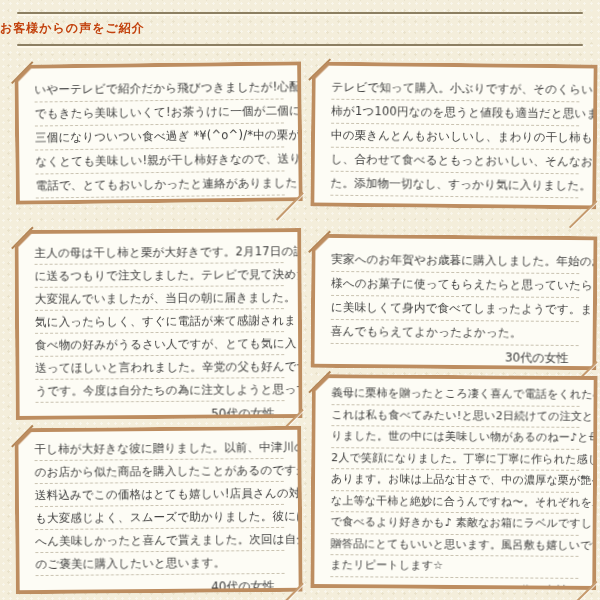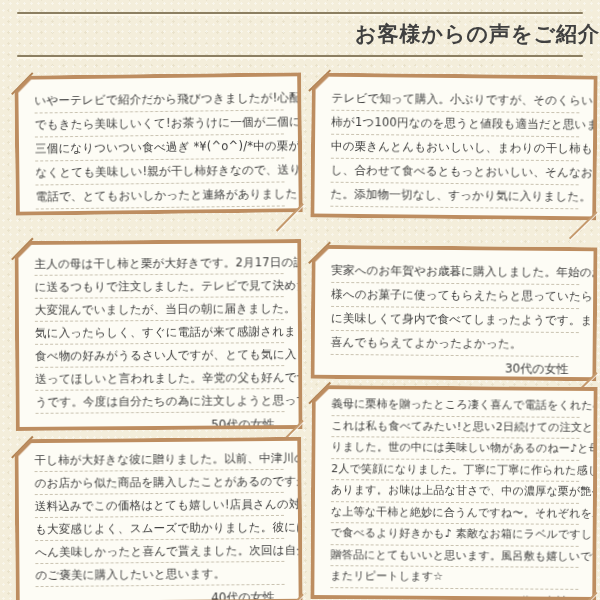--- a/index.html
+++ b/index.html
@@ -12,22 +12,22 @@
       radial-gradient(rgba(208,196,164,.28) 1px, transparent 1.3px);
     background-size:7px 7px, 11px 11px;
     background-position:0 0, 3px 5px;
     color:#3b3b3b;
   }
   .page{width:600px;height:600px;box-sizing:border-box;padding-top:12px;}
 
   
   .rule{height:2px;background:#8c7f62;box-shadow:0 2px 0 rgba(253,248,234,.95);margin:0 17px;border-radius:2px;}
   h1.title{
-    margin:0;padding:6px 0 7px;text-align:right;
-    font-size:21px;font-weight:bold;letter-spacing:1px;color:#404040;
+    margin:0;padding:6px 0 7px;text-align:left;
+    font-size:12px;font-weight:bold;letter-spacing:1px;color:#c2410c;
   }
 
   
   .cards{display:flex;gap:9px;padding:17px 12px 0 15px;align-items:flex-start;}
   .col{display:flex;flex-direction:column;flex:0 0 auto;}
   .col-left{width:287px;}
   .col-right{width:286px;}
 
   .note{position:relative;}
   .n1{transform:rotate(-0.7deg);}

